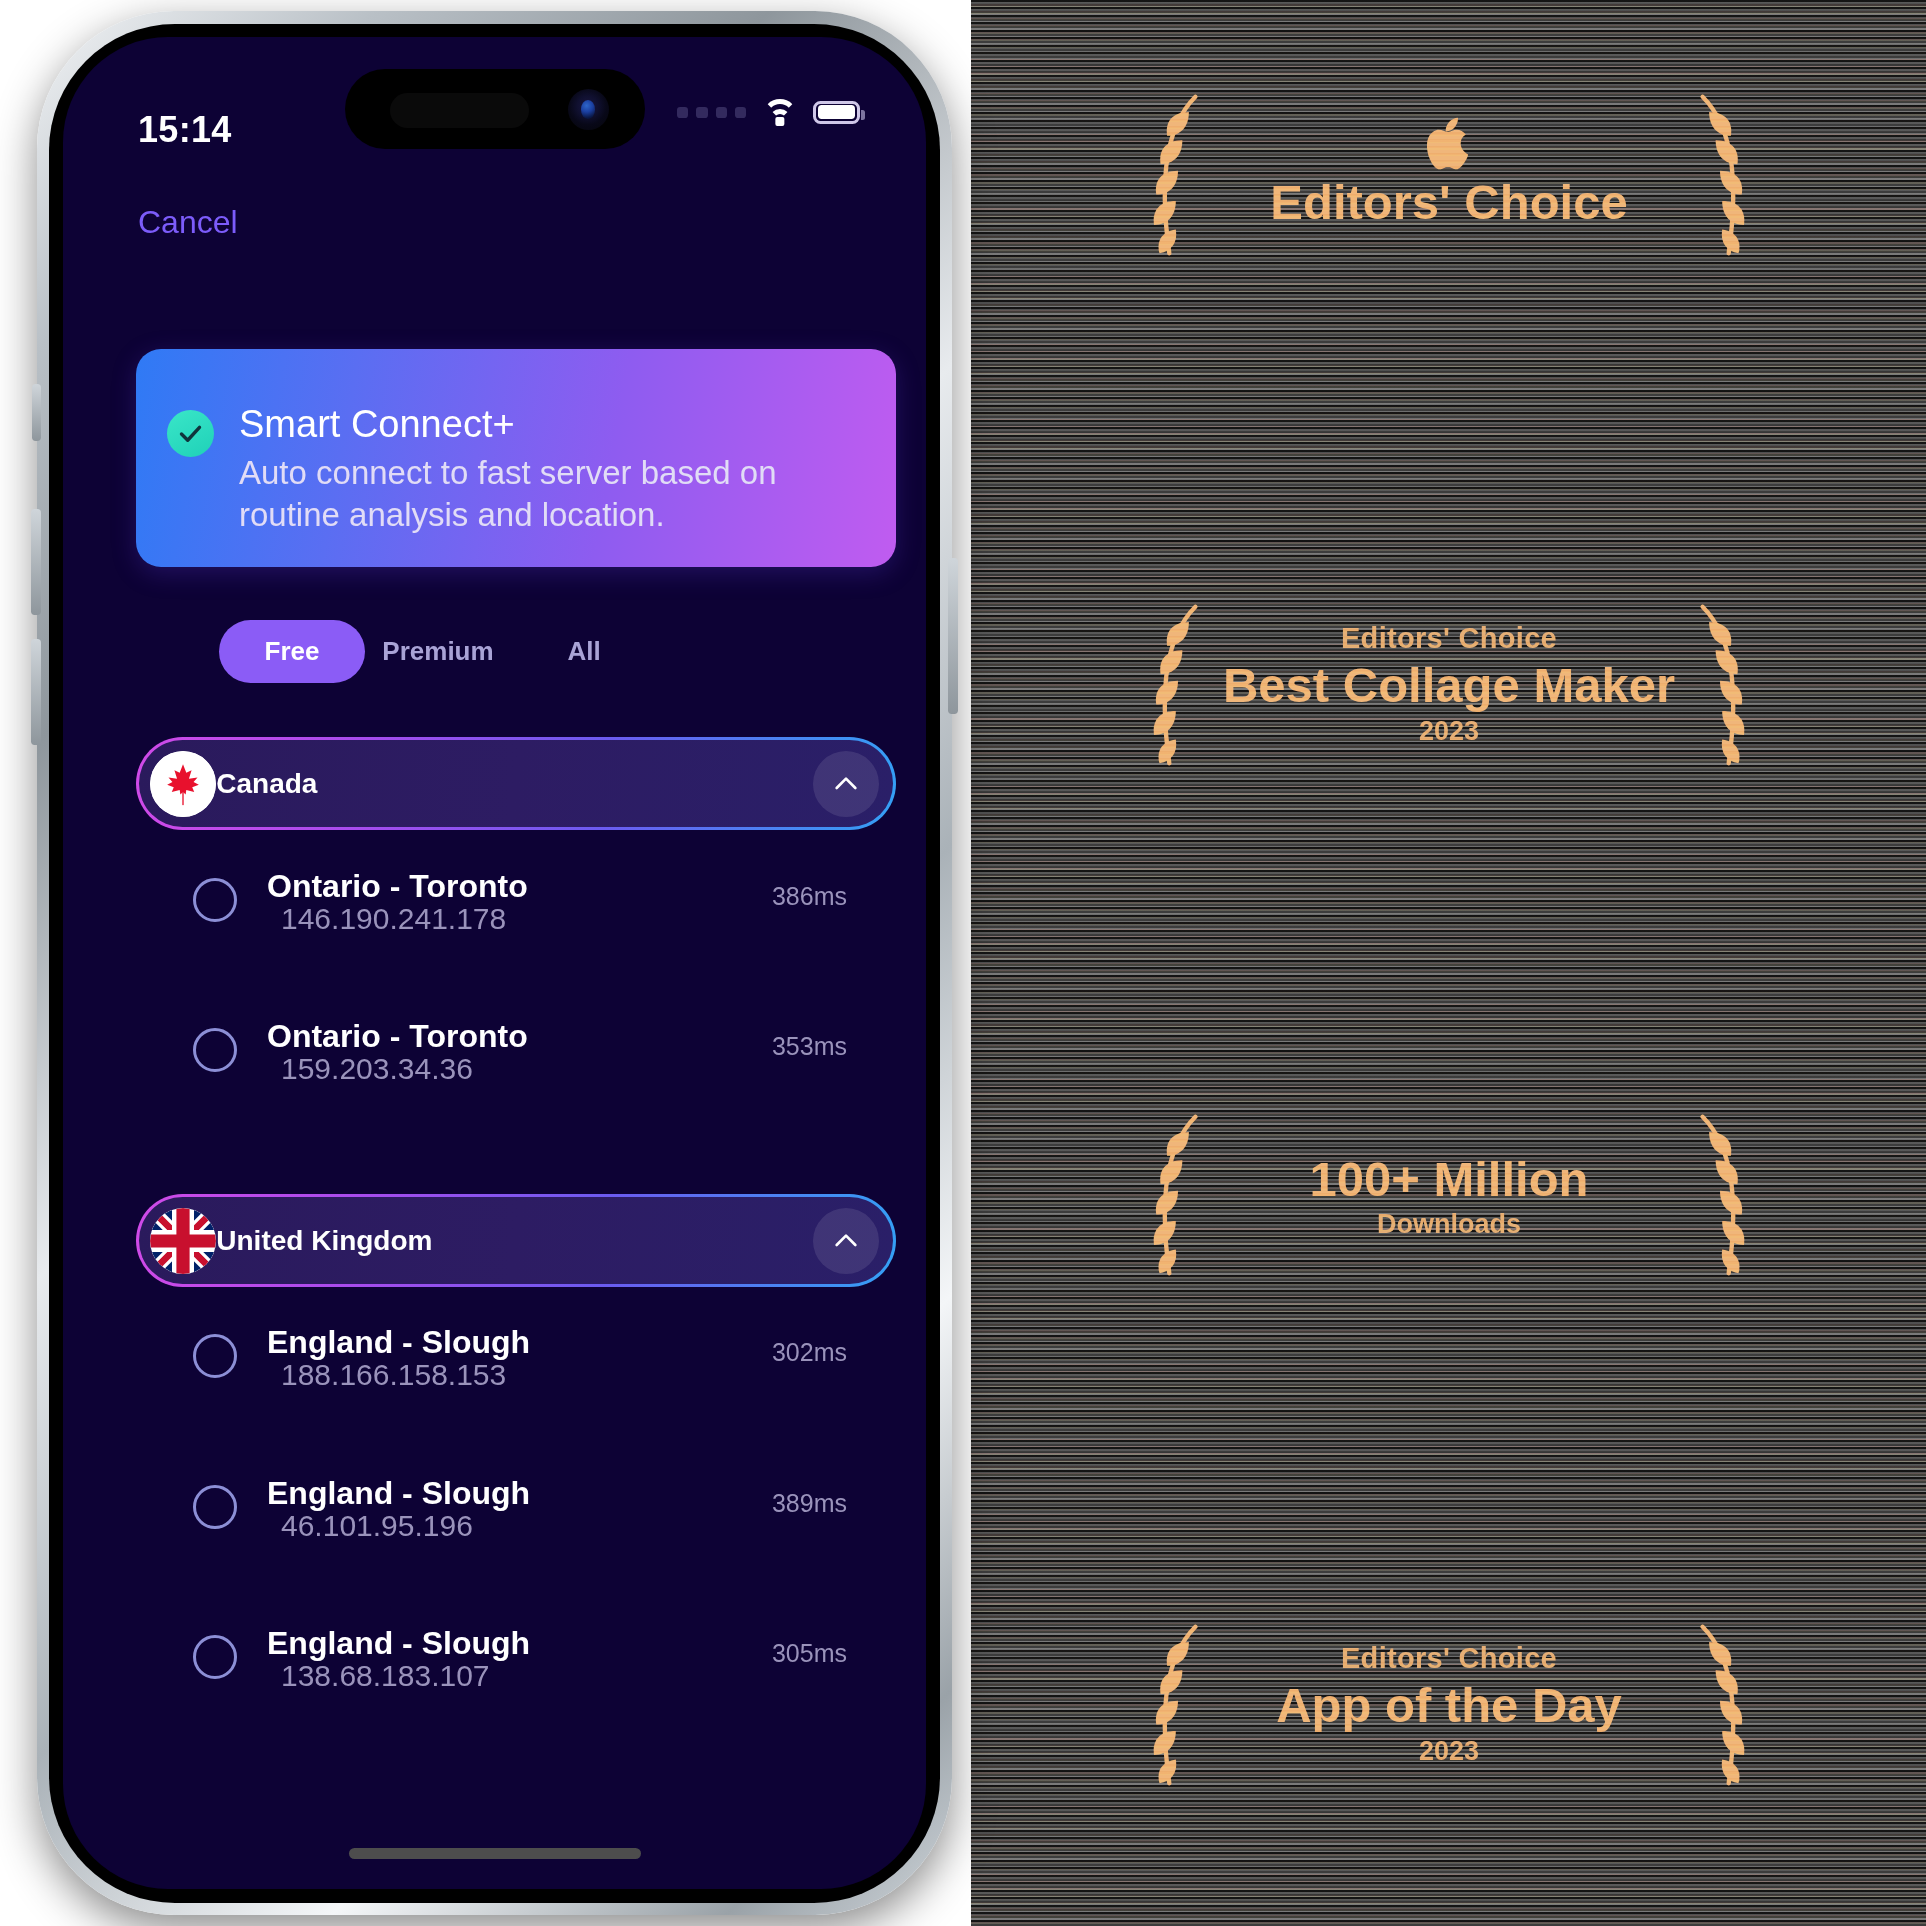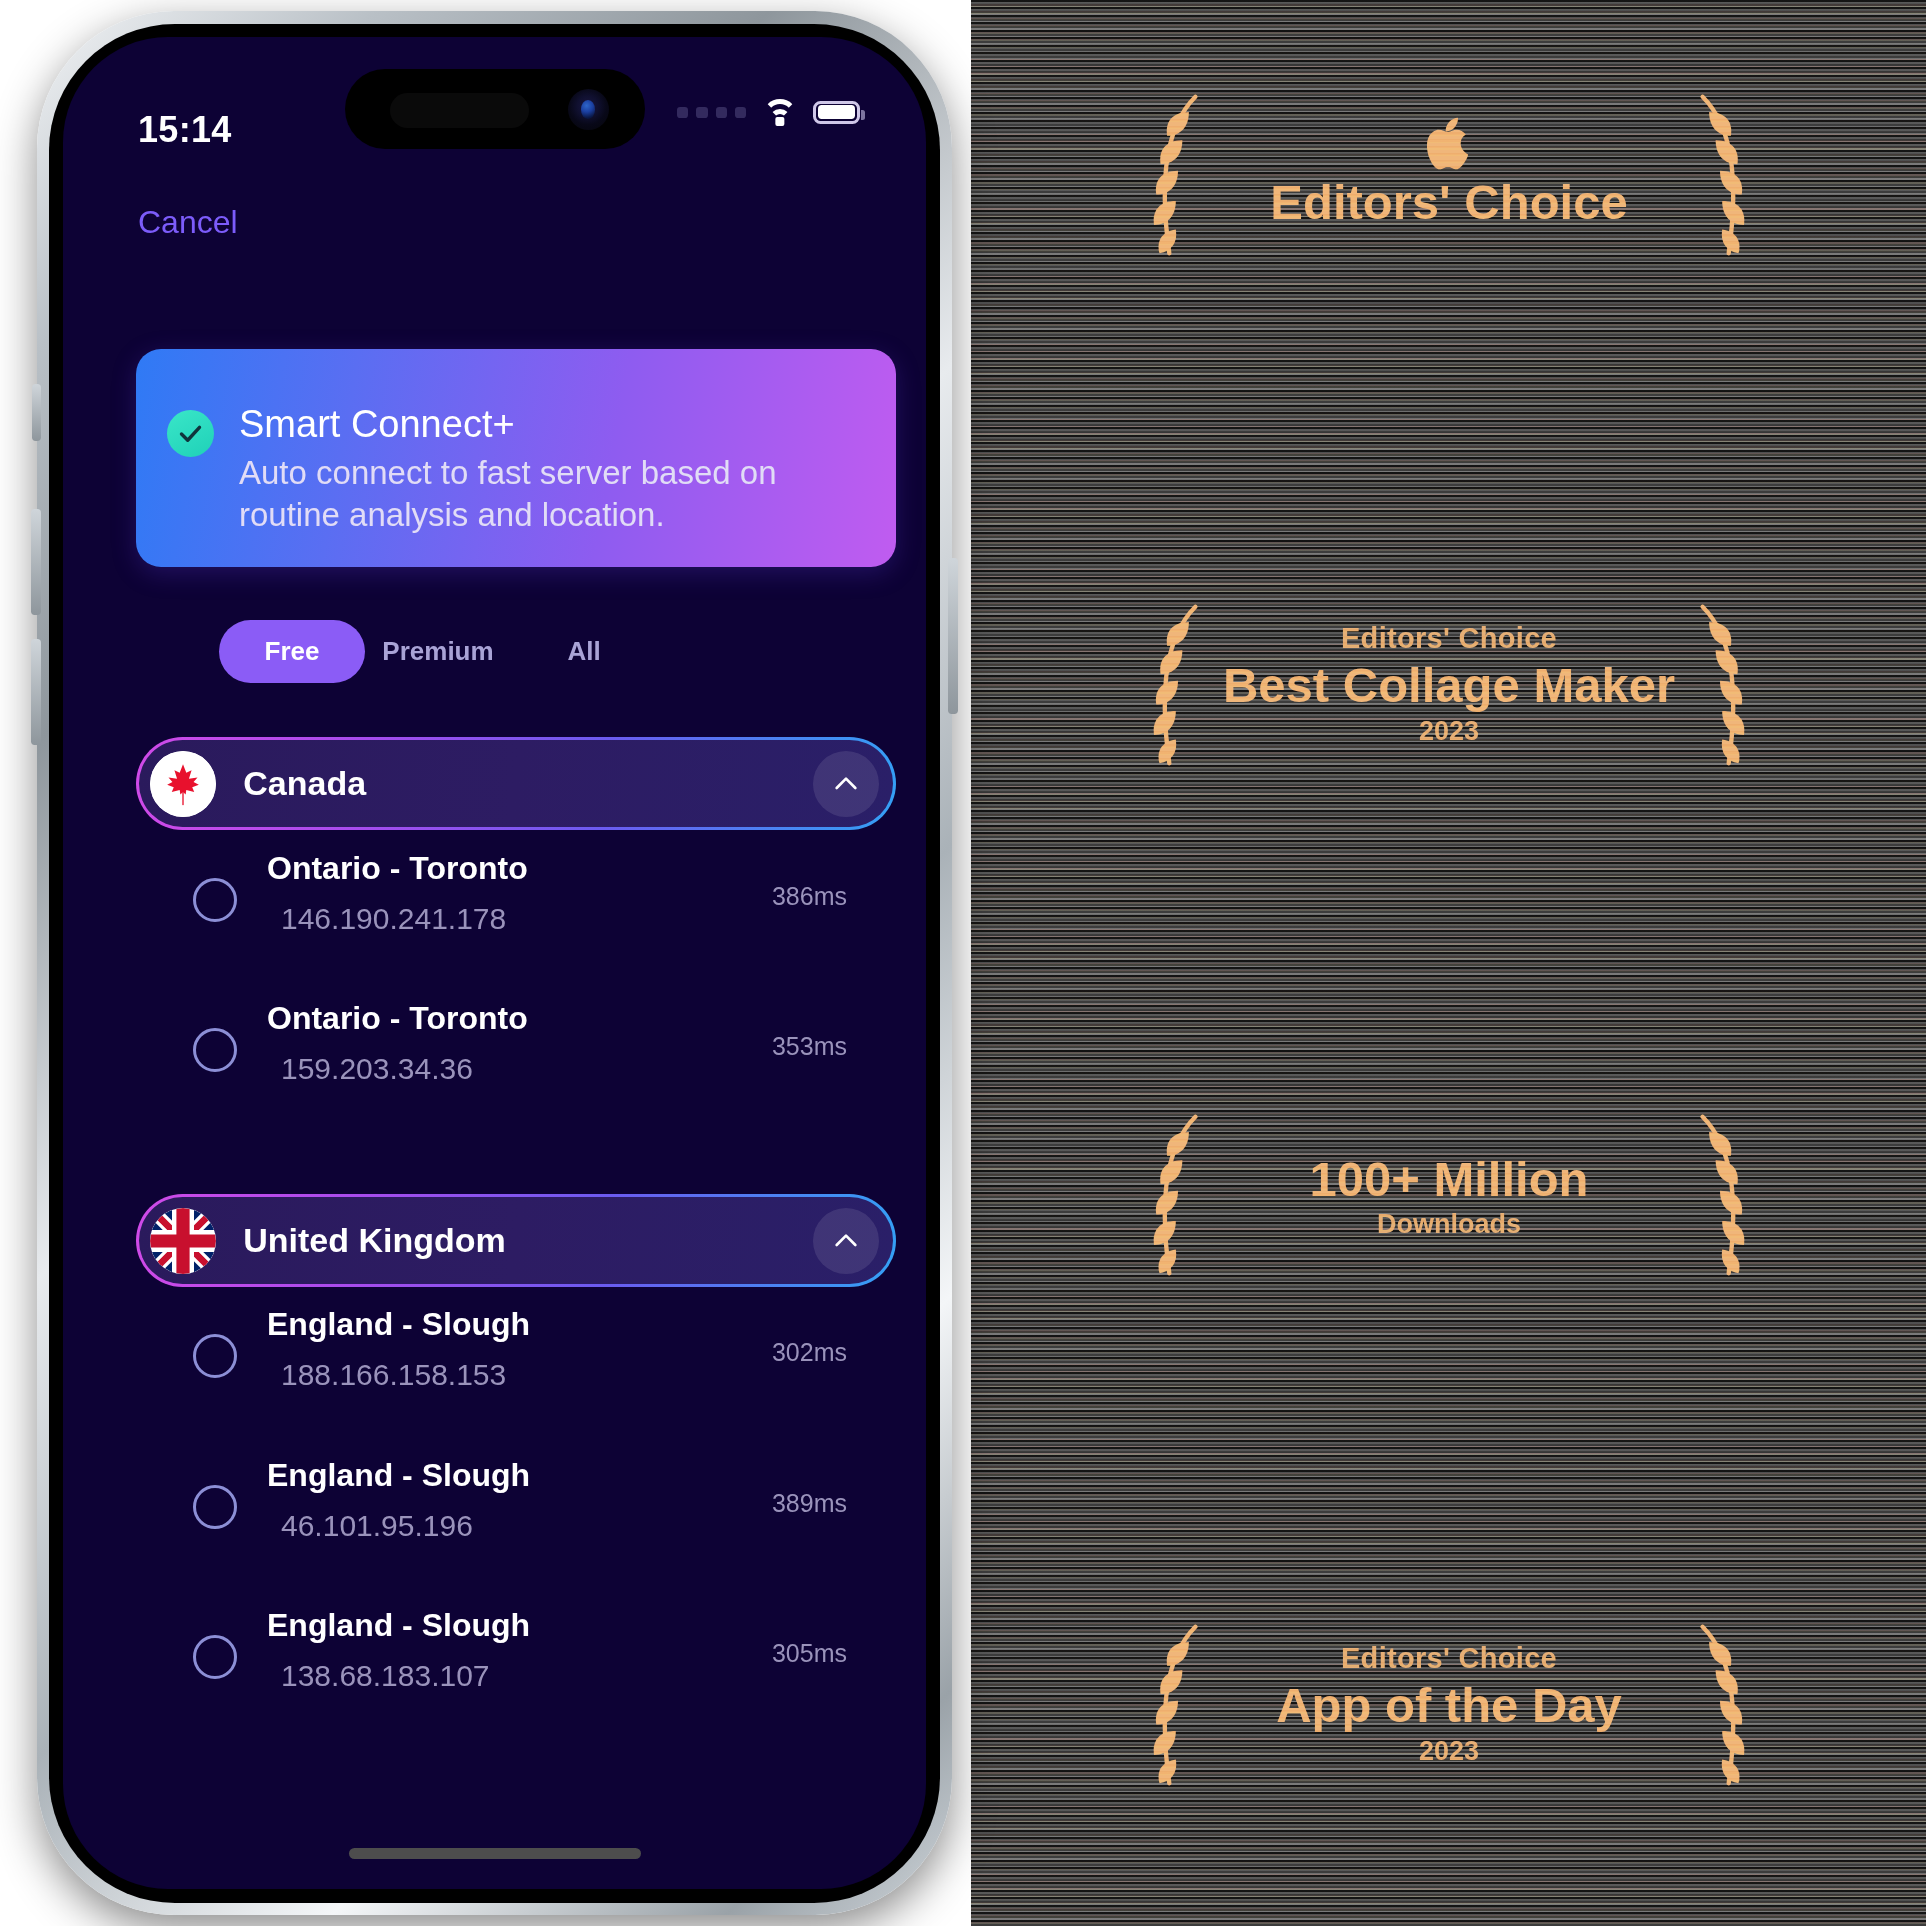--- a/index.html
+++ b/index.html
@@ -139,38 +139,38 @@
   .country-inner{
     position:relative; width:100%; height:100%; border-radius:47px;
     background:linear-gradient(95deg,#2a1a5c 0%, #2d1c63 50%, #2a1f68 100%);
     display:flex; align-items:center;
   }
   .flag{
     width:66px; height:66px; border-radius:50%; margin-left:11.2px;
     overflow:hidden; flex:0 0 auto; background:#fff; position:relative;
   }
   .country-name{
-    margin-left:27px; font-size:34px; font-weight:700; color:#fff;
+    font-size:28px; font-weight:700; color:#fff;
   }
   .chev{
     position:absolute; right:13.7px; top:50%; transform:translateY(-50%);
     width:66px; height:66px; border-radius:50%;
     background:rgba(255,255,255,.10);
     display:flex; align-items:center; justify-content:center;
   }
   .chev svg{ width:32px; height:32px; }
 
   
   .srow{ position:absolute; left:73px; width:784px; height:118px; }
   .radio{
     position:absolute; left:57px; top:32px; width:44px; height:44px;
     border-radius:50%; border:3.1px solid #8c8fd6; background:transparent;
   }
   .srow-name{
-    position:absolute; left:131px; top:4px;
+    position:absolute; left:131px; top:22px;
     font-size:32px; font-weight:700; color:#fff;
   }
   .srow-ip{
     position:absolute; left:131px; top:56px;
     font-size:30px; color:#9a93bb; font-weight:400;margin-left:14px;
   }
   .srow-ms{
     position:absolute; right:73px; top:36px;
     font-size:25px; color:#9a93bb; font-weight:400;
   }

